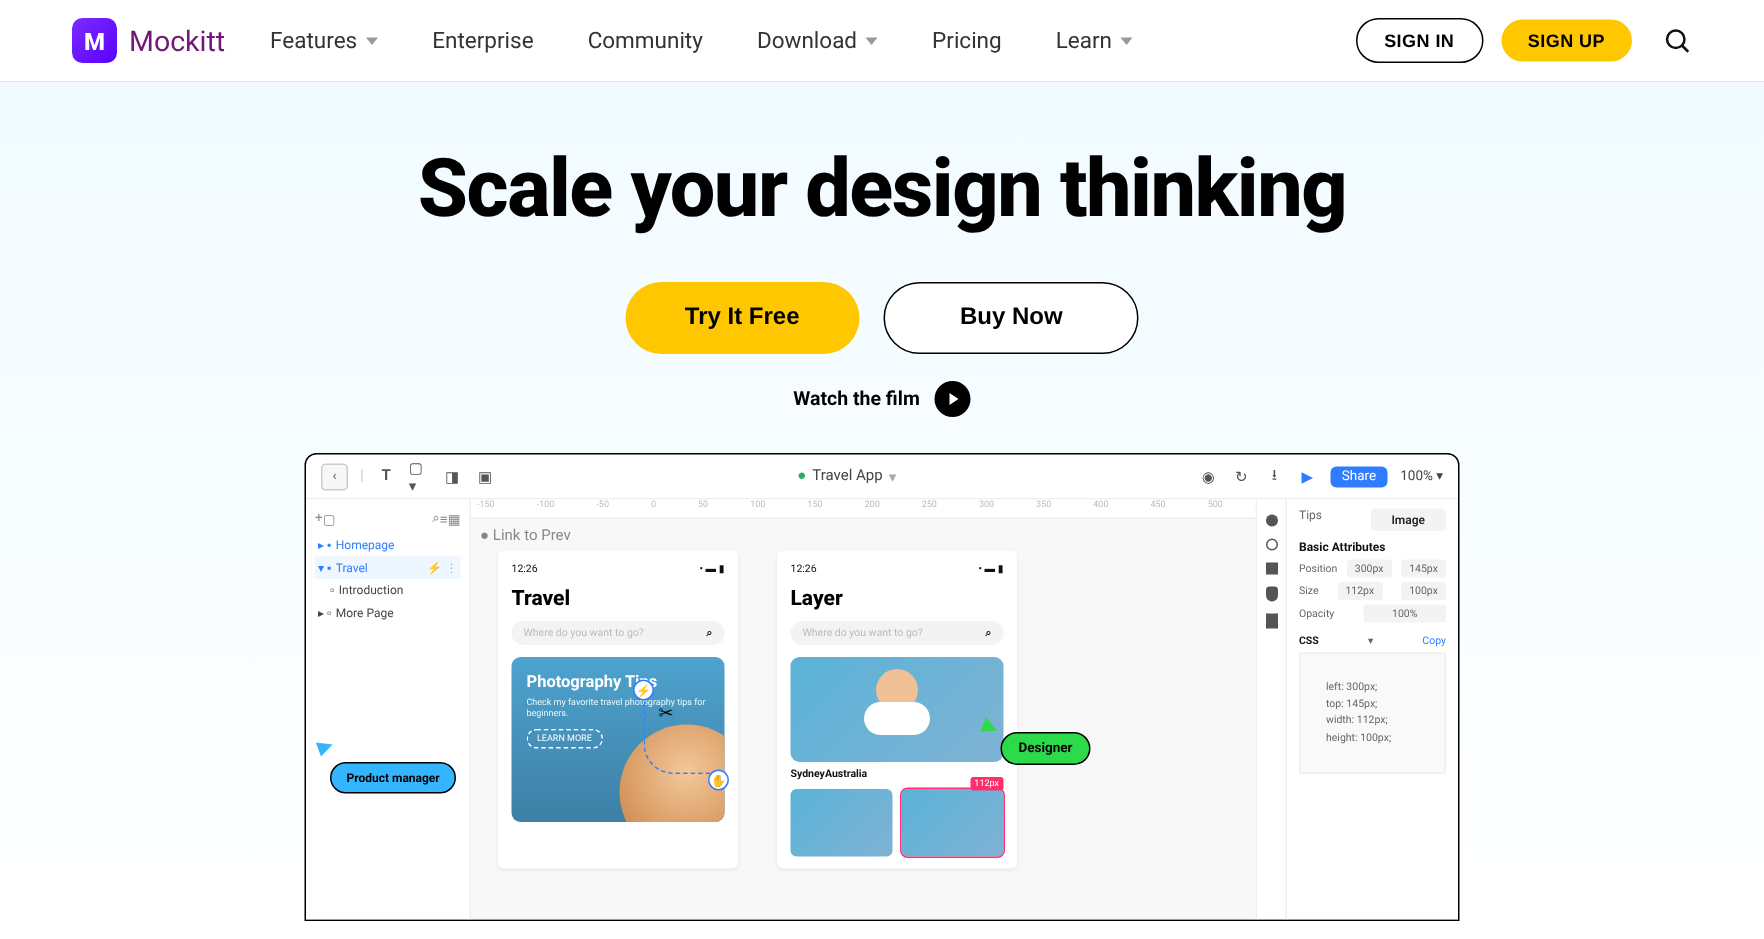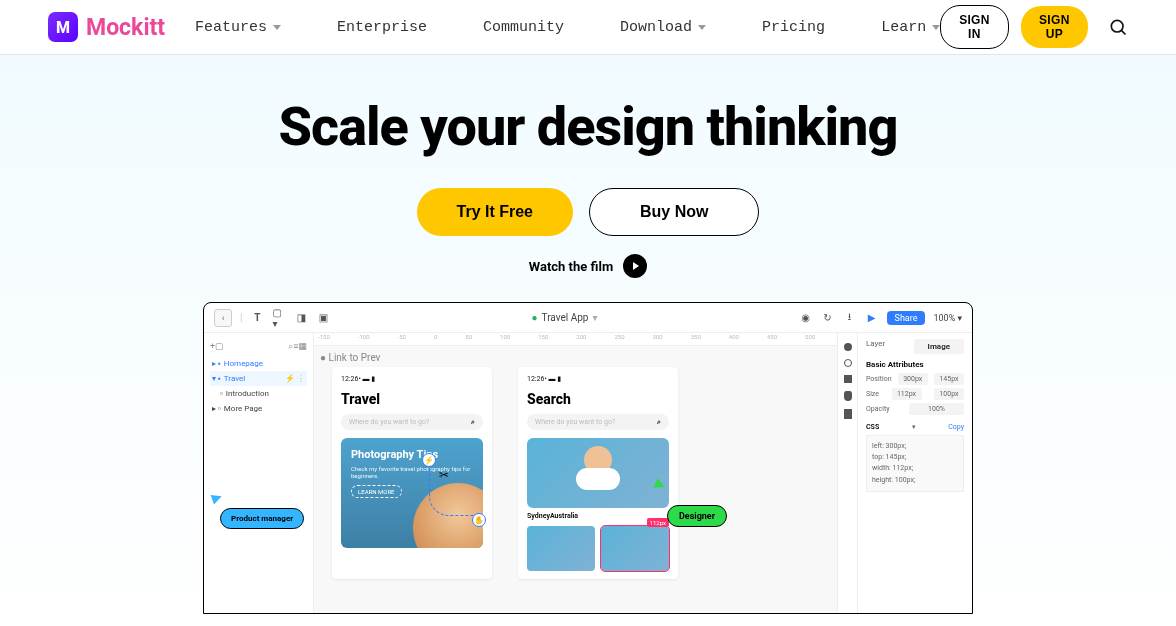--- a/index.html
+++ b/index.html
@@ -1,22 +1,22 @@
 <!DOCTYPE html>
 <html><head>
 <meta charset="utf-8">
 <style>
 * { margin: 0; padding: 0; box-sizing: border-box; }
 body { font-family: -apple-system, BlinkMacSystemFont, "Segoe UI", Roboto, Helvetica, Arial, sans-serif; background: #fff; width: 1176px; height: 626px; overflow: hidden; }
 
 .header { display: flex; align-items: center; padding: 0 48px; height: 55px; border-bottom: 1px solid #e5e5e5; }
 .logo-wrap { display: flex; align-items: center; gap: 8px; margin-right: 30px; }
 .logo-icon { width: 30px; height: 30px; background: linear-gradient(135deg,#7a2dff,#5b00ff); border-radius: 7px; display: flex; align-items: center; justify-content: center; color: #fff; font-weight: 800; font-size: 16px; }
-.logo-text { font-weight: 700; font-size: 23px; color: #ec4899; }
-.nav { display: flex; gap: 56px; font-family: Liberation Mono, monospace; }
+.logo-text { font-weight: 400; font-size: 19px; color: #701a75; }
+.nav { display: flex; gap: 36px; }
 .nav-item { display: flex; align-items: center; gap: 6px; font-size: 15px; color: #333; cursor: pointer; }
 .chev { width: 0; height: 0; border-left: 4px solid transparent; border-right: 4px solid transparent; border-top: 5px solid #999; }
 .spacer { flex: 1; }
 .signin { border: 1.5px solid #000; border-radius: 20px; padding: 7px 18px; font-size: 12px; font-weight: 700; cursor: pointer; background: #fff; letter-spacing: .3px; }
 .signup { background: #ffc700; border-radius: 20px; padding: 7px 18px; font-size: 12px; font-weight: 700; cursor: pointer; border: none; margin-left: 12px; letter-spacing: .3px; }
 .search-ic { margin-left: 20px; cursor: pointer; }
 
 .hero { background: linear-gradient(180deg,#f1fbff 0%,#fff 100%); padding-top: 40px; text-align: center; height: calc(626px - 55px); }
 .title { font-size: 54px; font-weight: 800; letter-spacing: -1px; }
 .subtitle { font-size: 15px; color: #222; margin-top: 18px; }
@@ -46,52 +46,52 @@
 .lp-blue { color:#2f7cff; }
 .lp-indent { padding-left: 10px; }
 .pm-tag { position:absolute; left: 16px; top: 175px; background:#33b5ff; color:#000; font-weight:700; font-size:8px; padding:5px 10px; border-radius:12px; border:1.5px solid #000; }
 .pm-cursor { position:absolute; left:8px; top:160px; width:0;height:0;border-left:10px solid #33b5ff;border-top:5px solid transparent;border-bottom:5px solid transparent;transform:rotate(-20deg); }
 
 .canvas { flex: 1; background: #f8f8f8; position: relative; }
 .ruler-h { height: 13px; background:#fff; border-bottom:1px solid #eee; font-size:6px; color:#bbb; display:flex; padding-left:4px; gap:28px; overflow:hidden;}
 .link-prev { font-size:10px; color:#888; padding:6px 0 0 6px; }
 .screens { display:flex; gap:26px; padding: 4px 18px; }
 .phone { width: 160px; background:#fff; border-radius:4px; padding: 8px 9px; box-shadow:0 1px 3px rgba(0,0,0,.08); }
-.p-bar { display:flex; justify-content:flex-start; font-size:7px; color:#111; margin-bottom:8px; }
+.p-bar { display:flex; justify-content:space-between; font-size:7px; color:#111; margin-bottom:8px; }
 .p-title { font-weight:800; font-size:14px; margin-bottom:7px; }
 .p-search { background:#f3f3f3; border-radius:12px; padding:4px 8px; display:flex; justify-content:space-between; align-items:flex-start; font-size:7px; color:#bbb; margin-bottom:8px; }
 .card1 { height:110px; border-radius:6px; background:linear-gradient(180deg,#4ea3cf 0%,#3d7fa5 100%); padding:10px; color:#fff; position:relative; overflow:hidden; }
 .card1 .ct { font-weight:700; font-size:11px; position:relative; z-index:1;}
 .card1 .cs { font-size:6px; margin-top:4px; opacity:.9; position:relative;z-index:1;}
 .card1 .learn { border:1px dashed #fff; border-radius:10px; font-size:6px; padding:2px 6px; display:inline-block; margin-top:6px;position:relative;z-index:1; }
 .hat-fig { position:absolute; right:-20px; bottom:-25px; width:90px; height:90px; background:radial-gradient(circle at 50% 35%, #f2c89a 0%, #d89860 60%, #b5743a 100%); border-radius:50%; }
 .card2 { height:70px; border-radius:6px; background:linear-gradient(135deg,#5ab3d8,#7fb2d4); position:relative; overflow:hidden; }
 .person { position:absolute; left:50%; top:8px; transform:translateX(-50%); width:28px; height:28px; background:#f0c097; border-radius:50%; }
 .person::after{content:'';position:absolute;bottom:-16px;left:-8px;width:44px;height:22px;background:#fff;border-radius:14px;}
 .labels2 { display:flex; justify-content:flex-start; font-size:7px; font-weight:700; margin-top:4px; color:#111; }
 .row3 { display:flex; gap:6px; margin-top:6px; }
 .thumb { flex:1; height:45px; background:linear-gradient(135deg,#5ab3d8,#7fb2d4); border-radius:4px; position:relative;}
 .thumb.sel { outline:1.5px solid #ff2f6e; }
 .redbadge { position:absolute; top:-8px; right:0; background:#ff2f6e; color:#fff; font-size:6px; padding:1px 3px; border-radius:2px; }
 
 .dots-rail { width:20px; background:#fff; border-left:1px solid #eee; display:flex; flex-direction:column; align-items:center; gap:8px; padding-top:10px; }
 .dot { width:8px; height:8px; background:#555; border-radius:50%; }
 .dot.o{background:none;border:1.5px solid #555;}
 .cube{width:8px;height:8px;background:#555;}
-.designer-tag { position:absolute; right:110px; top:172px; background:#2ddb4a; color:#000; font-weight:700; font-size:9px; padding:5px 11px; border-radius:13px; border:1.5px solid #000; z-index:3;}
+.designer-tag { position:absolute; right:110px; top:155px; background:#2ddb4a; color:#000; font-weight:700; font-size:9px; padding:5px 11px; border-radius:13px; border:1.5px solid #000; z-index:3;}
 .designer-cursor { position:absolute; right:172px; top:147px; width:0;height:0;border-left:10px solid #2ddb4a;border-top:5px solid transparent;border-bottom:5px solid transparent;transform:rotate(25deg); z-index:3;}
 
 .rightpanel { width:115px; border-left:1px solid #eee; background:#fff; padding:6px 8px; font-size:7px; color:#666; }
 .rp-head { display:flex; justify-content:space-between; margin-bottom:6px; font-size:8px; }
 .rp-img { background:#f3f3f3; padding:3px 14px; border-radius:3px; color:#222; font-weight:600;}
 .rp-sec { font-weight:700; color:#111; margin:6px 0 4px; font-size:8px;}
 .rp-row { display:flex; justify-content:space-between; align-items:center; margin:3px 0; }
 .rp-chip { background:#f3f3f3; padding:2px 5px; border-radius:2px; font-size:7px; min-width:30px; text-align:center;}
 .copy{color:#2f7cff;}
-.css-box { background:#f9f9f9; border:1px solid #eee; padding:5px; margin-top:4px; font-size:7px; line-height:1.6; color:#666;}
+.css-box { background:#f9f9f9; border:1px solid #eee; padding:17px; margin-top:4px; font-size:7px; line-height:1.6; color:#666;}
 
 .scis { position:absolute; left:125px; top:135px; font-size:12px; z-index:3;}
 .pin1{position:absolute;left:108px;top:120px;width:14px;height:14px;border:1.5px solid #2f7cff;border-radius:50%;display:flex;align-items:center;justify-content:center;color:#2f7cff;font-size:8px;background:#fff;z-index:3;}
 .pin2{position:absolute;left:158px;top:180px;width:14px;height:14px;border:1.5px solid #2f7cff;border-radius:50%;display:flex;align-items:center;justify-content:center;color:#2f7cff;font-size:8px;background:#fff;z-index:3;}
 .dash-line{position:absolute;left:115px;top:128px;width:45px;height:55px;border-left:1.5px dashed #2f7cff;border-bottom:1.5px dashed #2f7cff;border-radius:0 0 0 20px;z-index:2;}
 
 svg{display:block;}
 </style>
 </head>
 <body>
@@ -232,21 +232,21 @@
               <div class="cs">Check my favorite travel photography tips for beginners.</div>
               <div class="learn">LEARN MORE</div>
             </div>
           </div>
 
           <div class="phone">
             <div class="p-bar">
                 <span>12:26</span>
                 <span>• ▬ ▮</span>
               </div>
-            <div class="p-title">Search</div>
+            <div class="p-title">Layer</div>
             <div class="p-search">
                 <span>Where do you want to go?</span>
                 <b style="color:#111">⌕</b>
               </div>
             <div class="card2">
                 <div class="person"></div>
               </div>
             <div class="labels2">
                 <span>Sydney</span>
                 <span>Australia</span>
@@ -267,21 +267,21 @@
       <div class="dots-rail">
         <div class="dot"></div>
         <div class="dot o"></div>
         <div class="cube"></div>
         <div class="dot" style="background:#555;height:10px;border-radius:3px 3px 5px 5px;"></div>
         <div class="cube" style="height:10px;"></div>
       </div>
 
       <div class="rightpanel">
         <div class="rp-head">
-            <span>Layer</span>
+            <span>Tips</span>
             <span class="rp-img">Image</span>
           </div>
         <div class="rp-sec">Basic Attributes</div>
         <div class="rp-row">
             <span>Position</span>
             <span class="rp-chip">300px</span>
             <span class="rp-chip">145px</span>
           </div>
         <div class="rp-row">
             <span>Size</span>

